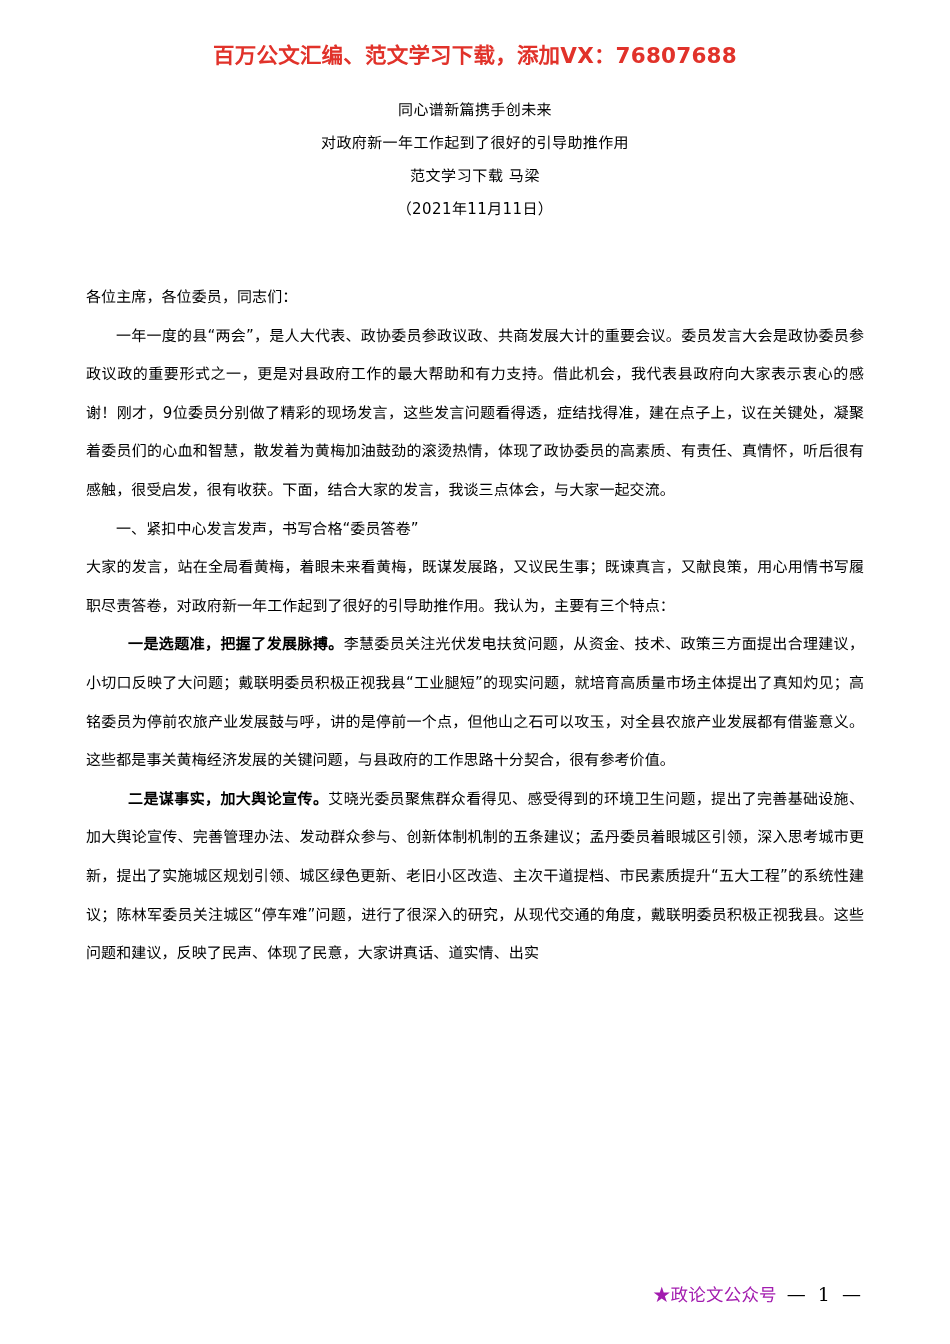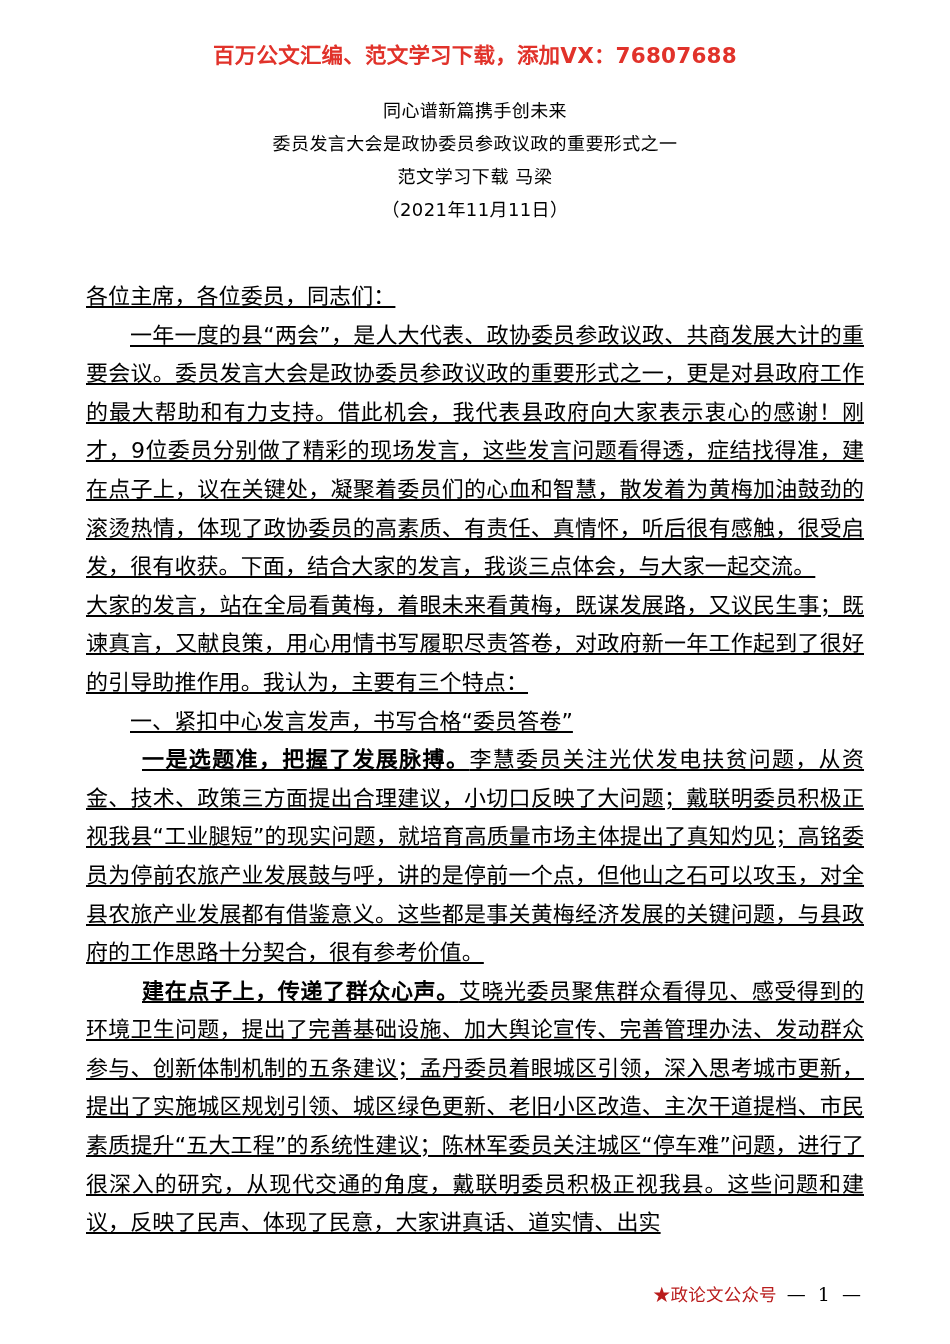--- a/index.html
+++ b/index.html
@@ -41,21 +41,21 @@
 
   
   .titleblock {
     position: absolute;
     top: 94px;
     left: 86px;
     width: 778px;
     text-align: center;
   }
   .title-line {
-    font-size: 18px;
+    font-size: 15px;
     line-height: 33px;
     font-weight: 400;
     letter-spacing: 0.4px;
     white-space: nowrap;
   }
   .title-line.author {
     letter-spacing: 0.6px;
   }
   .title-line.date {
     letter-spacing: 0.4px;
@@ -63,27 +63,26 @@
 
   
   .body {
     position: absolute;
     top: 278px;
     left: 86px;
     width: 778px;
   }
   p.para {
     margin: 0;
-    font-size: 22px;
+    font-size: 15px;
     line-height: 38.6px;
     text-align: justify;
     text-justify: inter-ideograph;
     letter-spacing: 0.1px;
     text-indent: 0;
-    text-decoration: underline;
   }
   p.para.indent {
     text-indent: 2em;
   }
   p.para.flush {
     text-indent: 0;
   }
   b.lead {
     font-weight: 700;
     letter-spacing: 0.2px;
@@ -98,56 +97,56 @@
     width: 778px;
     text-align: right;
     white-space: nowrap;
     font-size: 19px;
     line-height: 24px;
   }
   .footer .brand {
     font-family: "DejaVu Serif", "Liberation Serif", serif;
     font-size: 17.5px;
     letter-spacing: 0.2px;
-    color: #b91c1c;
+    color: #a21caf;
   }
   .footer .pageno {
     font-family: "DejaVu Serif", "Liberation Serif", serif;
     font-size: 19px;
     letter-spacing: 3px;
     margin-left: 10px;
   }
 </style>
 </head>
 <body>
 
 <div class="page">
 
   <div class="promo" style="color: rgb(225, 50, 42);">百万公文汇编、范文学习下载，添加VX：76807688</div>
 
   <div class="titleblock">
     <div class="title-line">同心谱新篇携手创未来</div>
-    <div class="title-line">委员发言大会是政协委员参政议政的重要形式之一</div>
+    <div class="title-line">对政府新一年工作起到了很好的引导助推作用</div>
     <div class="title-line author">范文学习下载  马梁</div>
     <div class="title-line date">（2021年11月11日）</div>
   </div>
 
   <div class="body">
 
     <p class="para flush">各位主席，各位委员，同志们：</p>
 
     <p class="para indent">一年一度的县“两会”，是人大代表、政协委员参政议政、共商发展大计的重要会议。委员发言大会是政协委员参政议政的重要形式之一，更是对县政府工作的最大帮助和有力支持。借此机会，我代表县政府向大家表示衷心的感谢！刚才，9位委员分别做了精彩的现场发言，这些发言问题看得透，症结找得准，建在点子上，议在关键处，凝聚着委员们的心血和智慧，散发着为黄梅加油鼓劲的滚烫热情，体现了政协委员的高素质、有责任、真情怀，听后很有感触，很受启发，很有收获。下面，结合大家的发言，我谈三点体会，与大家一起交流。</p>
 
+    <p class="para indent">一、紧扣中心发言发声，书写合格“委员答卷”</p>
+
     <p class="para flush">大家的发言，站在全局看黄梅，着眼未来看黄梅，既谋发展路，又议民生事；既谏真言，又献良策，用心用情书写履职尽责答卷，对政府新一年工作起到了很好的引导助推作用。我认为，主要有三个特点：</p>
-
-    <p class="para indent">一、紧扣中心发言发声，书写合格“委员答卷”</p>
 
     <p class="para indent"><b class="lead">一是选题准，把握了发展脉搏。</b><span>李慧委员关注光伏发电扶贫问题，从资金、技术、政策三方面提出合理建议，小切口反映了大问题；戴联明委员积极正视我县“工业腿短”的现实问题，就培育高质量市场主体提出了真知灼见；高铭委员为停前农旅产业发展鼓与呼，讲的是停前一个点，但他山之石可以攻玉，对全县农旅产业发展都有借鉴意义。这些都是事关黄梅经济发展的关键问题，与县政府的工作思路十分契合，很有参考价值。</span></p>
 
-    <p class="para indent"><b class="lead">建在点子上，传递了群众心声。</b><span>艾晓光委员聚焦群众看得见、感受得到的环境卫生问题，提出了完善基础设施、加大舆论宣传、完善管理办法、发动群众参与、创新体制机制的五条建议；孟丹委员着眼城区引领，深入思考城市更新，提出了实施城区规划引领、城区绿色更新、老旧小区改造、主次干道提档、市民素质提升“五大工程”的系统性建议；陈林军委员关注城区“停车难”问题，进行了很深入的研究，从现代交通的角度，戴联明委员积极正视我县。这些问题和建议，反映了民声、体现了民意，大家讲真话、道实情、出实</span></p>
+    <p class="para indent"><b class="lead">二是谋事实，加大舆论宣传。</b><span>艾晓光委员聚焦群众看得见、感受得到的环境卫生问题，提出了完善基础设施、加大舆论宣传、完善管理办法、发动群众参与、创新体制机制的五条建议；孟丹委员着眼城区引领，深入思考城市更新，提出了实施城区规划引领、城区绿色更新、老旧小区改造、主次干道提档、市民素质提升“五大工程”的系统性建议；陈林军委员关注城区“停车难”问题，进行了很深入的研究，从现代交通的角度，戴联明委员积极正视我县。这些问题和建议，反映了民声、体现了民意，大家讲真话、道实情、出实</span></p>
 
   </div>
 
   <div class="footer">
     <span class="brand">★政论文公众号</span><span class="pageno">— 1 —</span>
   </div>
 
 </div>
 
 </body></html>

